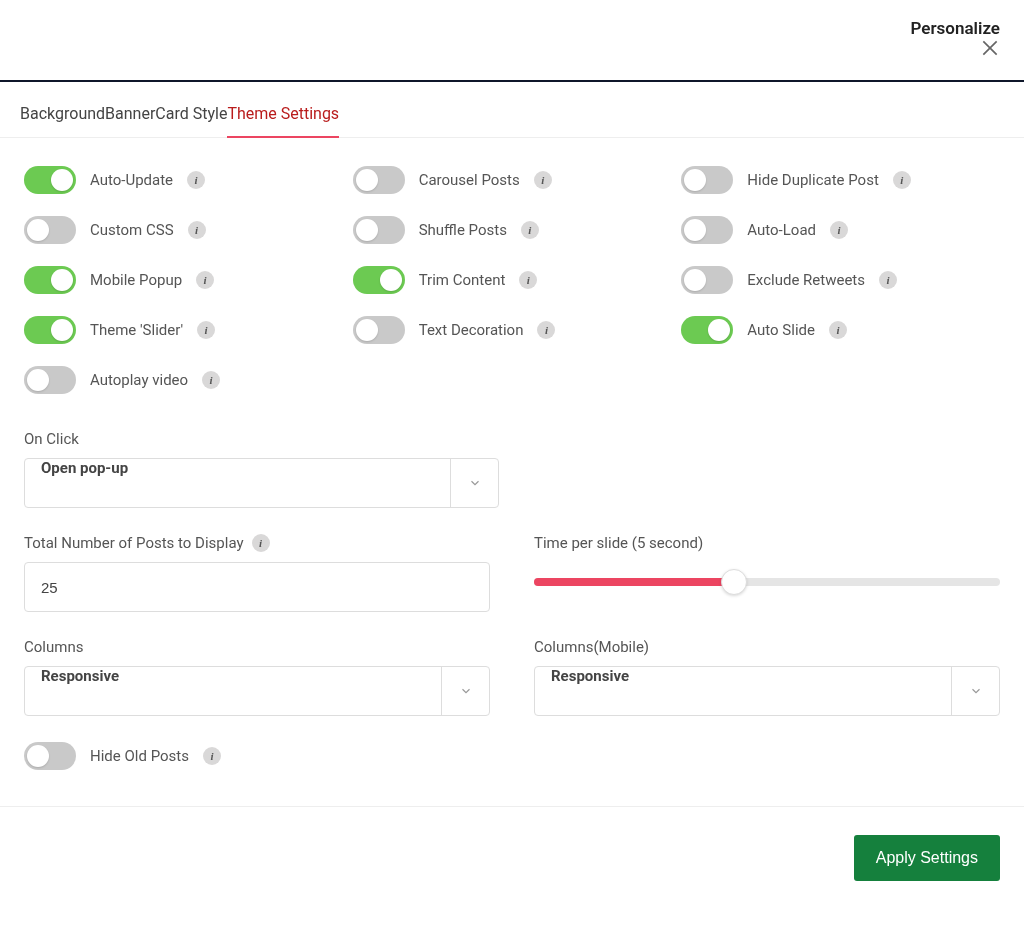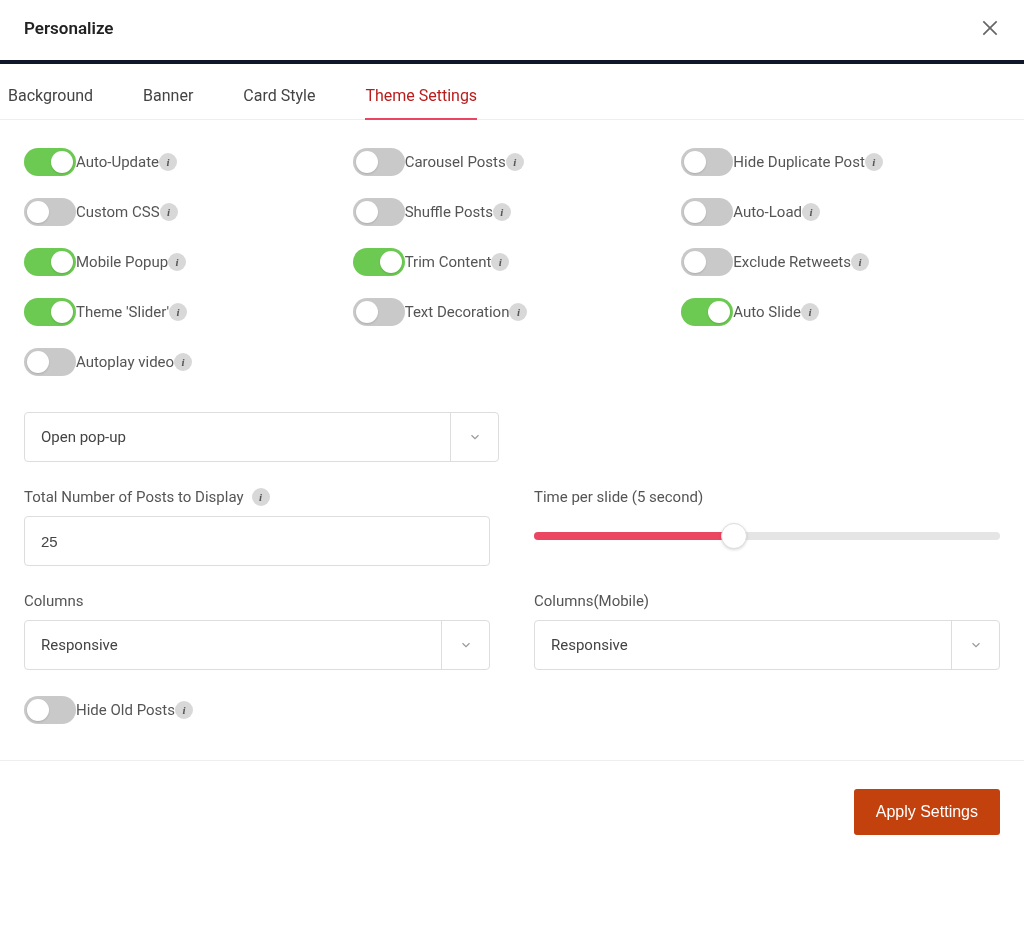--- a/index.html
+++ b/index.html
@@ -9,40 +9,40 @@
     background: #fff;
     color: #333;
     width: 1024px;
   }
   .modal {
     padding: 0;
   }
   .header {
     display: flex;
     justify-content: space-between;
-    align-items: flex-start;
+    align-items: flex-end;
     padding: 18px 24px;
-    border-bottom: 4px solid #0f172a;
+    border-bottom: 2px solid #0f172a;
+    flex-direction: column;
   }
   .title {
     font-size: 17px;
     font-weight: 600;
     color: #222;
   }
   .close-icon svg {
     width: 20px;
     height: 20px;
     stroke: #666;
     stroke-width: 2;
     cursor: pointer;
   }
   .tabs {
     display: flex;
-    gap: 50px;
-    padding: 0 8px;
+    padding: 0 20px;
     margin-top: 22px;
     border-bottom: 1px solid #eee;
   }
   .tab {
     padding-bottom: 14px;
     font-size: 16px;
     color: #444;
     cursor: pointer;
     position: relative;
   }
@@ -62,20 +62,21 @@
   .toggle-grid {
     display: grid;
     grid-template-columns: 1fr 1fr 1fr;
     column-gap: 10px;
     row-gap: 22px;
     margin-bottom: 36px;
   }
   .toggle-row {
     display: flex;
     align-items: center;
+    gap: 14px;
   }
   .switch {
     width: 52px;
     height: 28px;
     border-radius: 14px;
     background: #c9c9c9;
     position: relative;
     flex-shrink: 0;
     cursor: pointer;
   }
@@ -116,26 +117,26 @@
     display: flex;
     align-items: center;
     gap: 8px;
   }
   .select-box {
     width: 475px;
     height: 50px;
     border: 1px solid #ddd;
     border-radius: 4px;
     display: flex;
-    align-items: center;
     padding: 0 16px;
     position: relative;
     cursor: pointer;
     font-size: 15px;
     color: #444;
+    font-weight: bold;
   }
   .select-caret {
     position: absolute;
     right: 0; top: 0; bottom: 0;
     width: 48px;
     border-left: 1px solid #ddd;
     display: flex;
     align-items: center;
     justify-content: center;
   }
@@ -189,21 +190,21 @@
     cursor: grab;
   }
   .footer {
     margin-top: 26px;
     padding: 28px 24px;
     border-top: 1px solid #eee;
     display: flex;
     justify-content: flex-end;
   }
   .apply-btn {
-    background: #c2410c;
+    background: #15803d;
     color: #fff;
     border: none;
     border-radius: 3px;
     padding: 14px 22px;
     font-size: 16px;
     cursor: pointer;
   }
 </style>
 </head>
 <body>
@@ -316,20 +317,21 @@
         <div class="toggle-row">
           <div class="switch">
             <div class="knob"></div>
           </div>
           <span class="toggle-label">Autoplay video</span>
           <span class="info-icon">i</span>
         </div>
       </div>
 
     <div class="field-block">
+      <div class="field-label">On Click</div>
       <div class="select-box">
         <span>Open pop-up</span>
         <span class="select-caret">
           <svg viewBox="0 0 24 24" fill="none" stroke="#999" stroke-width="2">
               <path d="M6 9l6 6 6-6"></path>
             </svg>
         </span>
       </div>
     </div>
 

